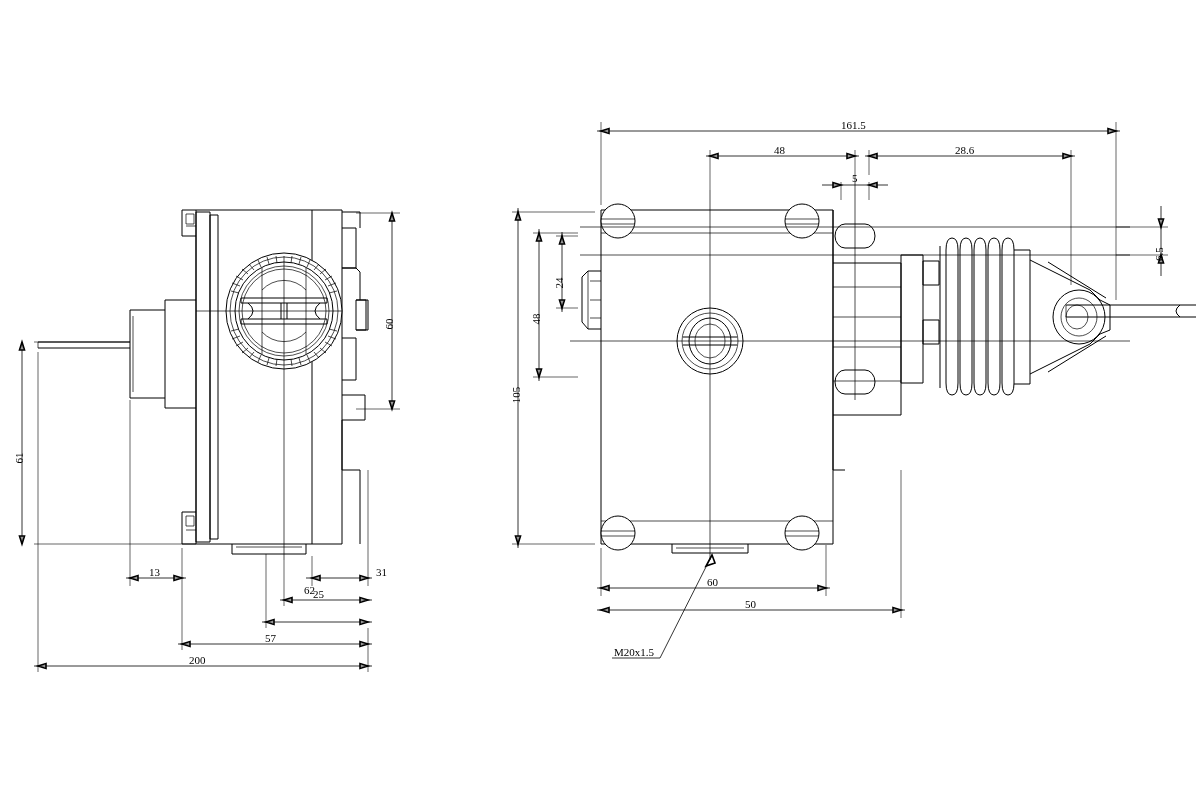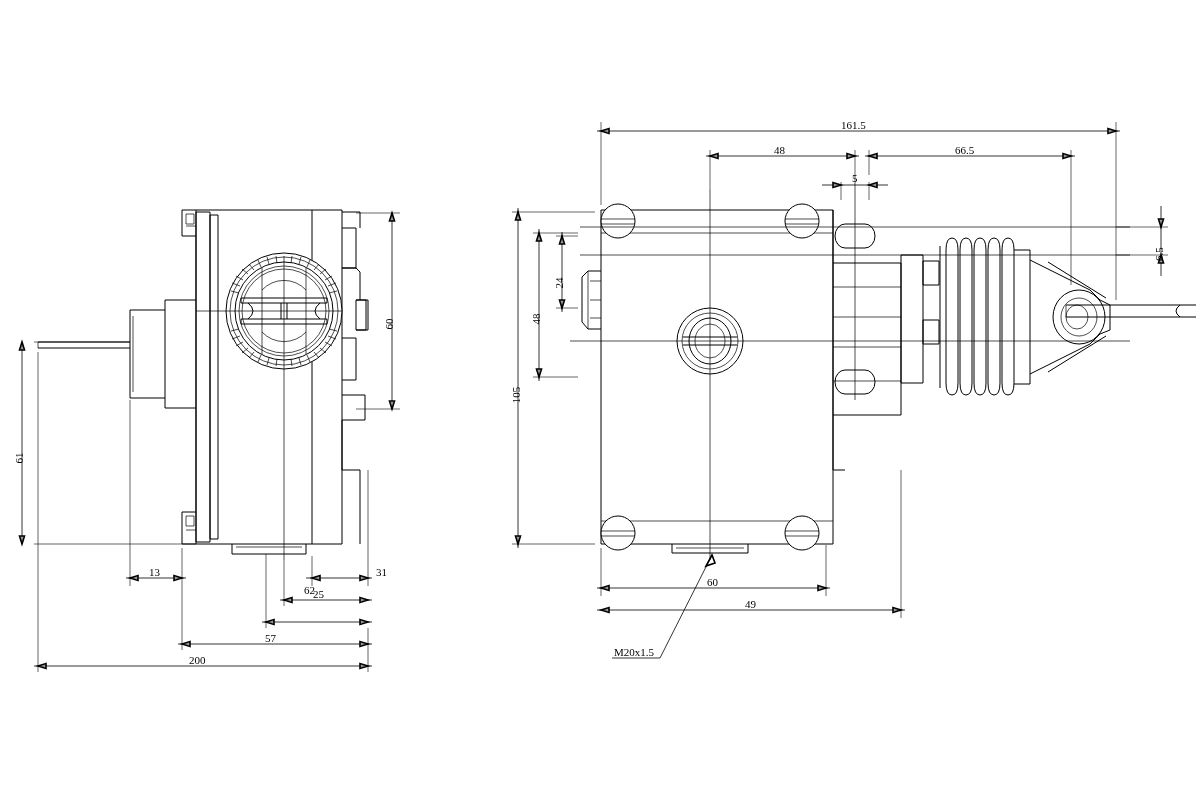--- a/index.html
+++ b/index.html
@@ -344,21 +344,21 @@
   <div class="lbl" style="left:304px;top:584px;">62</div>
 
   <div class="lbl" style="left:265px;top:632px;">57</div>
 
   <div class="lbl" style="left:189px;top:654px;">200</div>
 
   <div class="lbl" style="left:841px;top:119px;">161.5</div>
 
   <div class="lbl" style="left:774px;top:144px;">48</div>
 
-  <div class="lbl" style="left:955px;top:144px;">66.5</div>
+  <div class="lbl" style="left:955px;top:144px;">28.6</div>
 
   <div class="lbl" style="left:852px;top:172px;">5</div>
 
   <div class="lbl" style="left:508px;top:389px;">
     <span style="display:inline-block;transform:rotate(-90deg);">105</span>
   </div>
 
   <div class="lbl" style="left:530px;top:313px;">
     <span style="display:inline-block;transform:rotate(-90deg);">48</span>
   </div>
@@ -366,17 +366,17 @@
   <div class="lbl" style="left:553px;top:277px;">
     <span style="display:inline-block;transform:rotate(-90deg);">24</span>
   </div>
 
   <div class="lbl" style="left:1152px;top:248px;">
     <span style="display:inline-block;transform:rotate(-90deg);">6.5</span>
   </div>
 
   <div class="lbl" style="left:707px;top:576px;">60</div>
 
-  <div class="lbl" style="left:745px;top:598px;">49</div>
+  <div class="lbl" style="left:745px;top:598px;">50</div>
 
   <div class="lbl" style="left:614px;top:646px;">M20x1.5</div>
 
 </div>
 
 </body></html>

